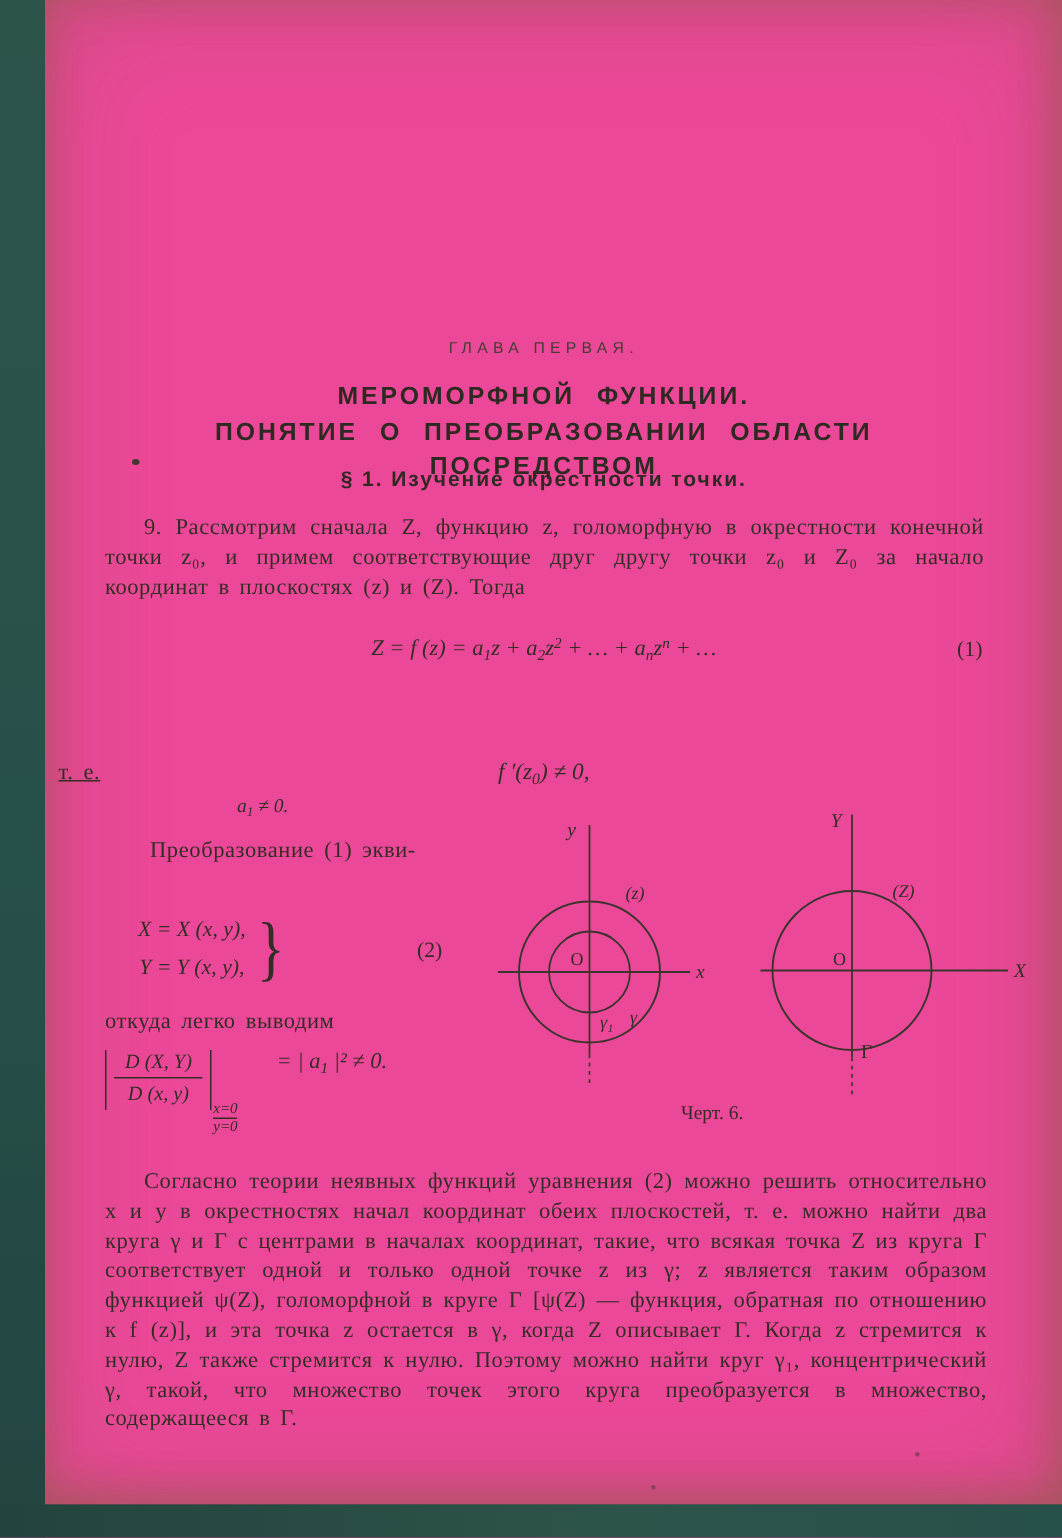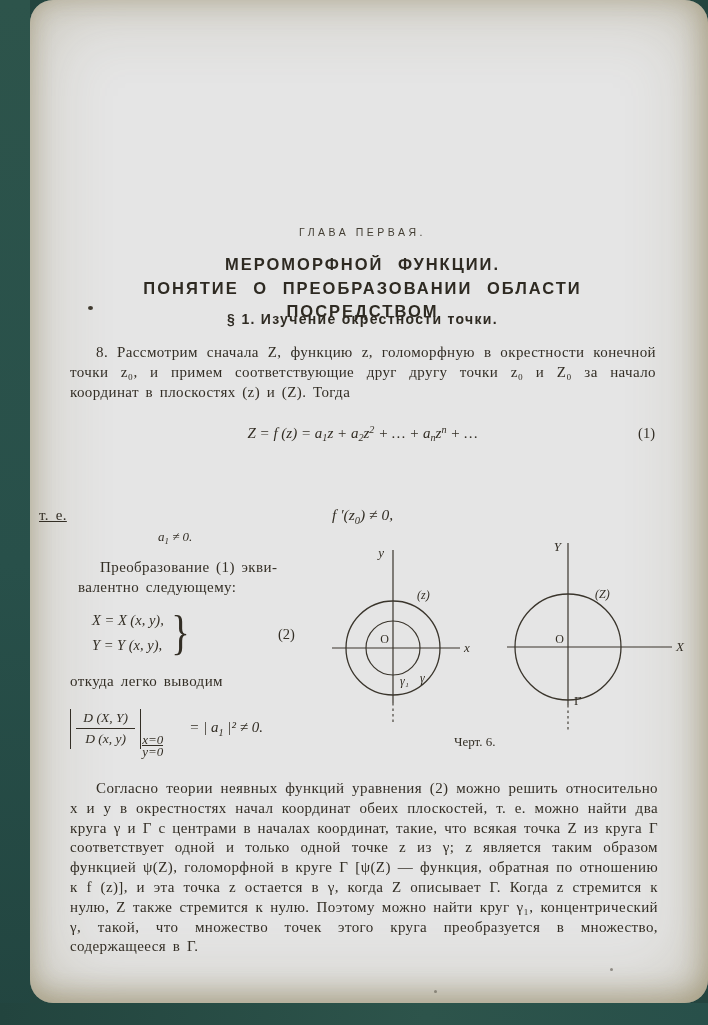--- a/index.html
+++ b/index.html
@@ -13,23 +13,22 @@
   .strip-left {
     position:absolute; left:0; top:0; width:30px; height:1025px;
     background:linear-gradient(180deg,#2d544b 0%, #28504a 55%, #224540 100%);
   }
   .strip-bottom {
     position:absolute; left:0; top:1003px; width:708px; height:22px;
     background:linear-gradient(90deg,#22443e,#2d544b 60%, #28504a);
   }
   .page {
     position:absolute; left:30px; top:0; width:678px; height:1003px;
-    background:#e5e5e5;
+    background:#ec4899;
     box-shadow: inset 0 0 80px rgba(110,95,45,.30), inset -8px 0 30px rgba(120,100,50,.22), inset 0 -10px 25px rgba(110,95,45,.25);
-    border-radius: 23px;
   }
   .abs { position:absolute; }
   .chapter {
     font-family:"Liberation Sans", sans-serif;
     font-size:10.5px; letter-spacing:3.5px; color:#433e33; text-align:center;
   }
   .title {
     font-family:"Liberation Sans", sans-serif; font-weight:bold;
     font-size:16.5px; letter-spacing:2px; word-spacing:8px;
     line-height:23.5px; color:#2e2a22; text-align:center;
@@ -46,27 +45,27 @@
   .math { font-style:italic; }
   sub, sup { font-size:68%; font-style:inherit; }
   sub { vertical-align:-0.35em; }
   sup { vertical-align:0.45em; }
   .eq-row { position:relative; width:585px; text-align:center; font-size:15px; }
   .eq-num { position:absolute; right:0; top:1px; font-style:normal; font-size:14.5px; }
   .system { display:flex; align-items:center; }
   .sys-lines { font-style:italic; font-size:14.5px; line-height:25px; }
   .sys-brace { font-size:48px; font-weight:300; margin-left:5px; color:#332e25;
     font-family:"Liberation Serif", serif; line-height:48px; transform:scaleX(.8); }
-  .jac { display:flex; align-items:center; }
+  .jac { display:flex; }
   .jac .bar { width:1.3px; height:40px; background:#332e25; }
   .frac { display:inline-flex; flex-direction:column; align-items:center;
     font-style:italic; font-size:13.5px; margin:0 5px; }
   .frac .num { padding:0 7px 2px; border-bottom:1.2px solid #332e25; }
   .frac .den { padding-top:2px; }
-  .substack { display:flex; flex-direction:column; font-size:13px; font-style:italic;
+  .substack { display:flex; flex-direction:column; font-size:10px; font-style:italic;
     line-height:11px; margin-top:34px; margin-left:1px; }
   .substack span:first-child { border-bottom:0.8px solid #332e25; }
   .jac-rhs { font-style:italic; font-size:15px; margin-left:26px; }
   svg text { font-family:"Liberation Serif", serif; fill:#332e25; }
   .fig-caption { font-size:13px; color:#332e25; }
   .speck { border-radius:50%; background:#3f3a2f; }
 </style>
 </head>
 <body>
 
@@ -74,44 +73,43 @@
 
   <div class="abs chapter" style="left:40px; top:226px; width:585px;">ГЛАВА ПЕРВАЯ.</div>
 
   <div class="abs title" style="left:40px; top:253px; width:585px;">
     <div>МЕРОМОРФНОЙ ФУНКЦИИ.</div>
     <div>ПОНЯТИЕ О ПРЕОБРАЗОВАНИИ ОБЛАСТИ ПОСРЕДСТВОМ</div>
   </div>
 
   <div class="abs section" style="left:40px; top:311px; width:585px;">§ 1. Изучение окрестности точки.</div>
 
-  <div class="abs para indent" style="left:40px; top:343px; width:586px;">8. Рассмотрим сначала Z, функцию z, голоморфную в окрестности конечной точки z₀, и примем соответствующие друг другу точки z₀ и Z₀ за начало координат в плоскостях (z) и (Z). Тогда</div>
+  <div class="abs para indent" style="left:40px; top:343px; width:586px;">9. Рассмотрим сначала Z, функцию z, голоморфную в окрестности конечной точки z₀, и примем соответствующие друг другу точки z₀ и Z₀ за начало координат в плоскостях (z) и (Z). Тогда</div>
 
   <div class="abs eq-row math" style="left:40px; top:424px;">
     <span>Z = f (z) = a</span><sub>1</sub><span>z + a</span><sub>2</sub><span>z</span><sup>2</sup><span> + … + a</span><sub>n</sub><span>z</span><sup>n</sup><span> + …</span>
     <span class="eq-num">(1)</span>
   </div>
 
 
   <div class="abs eq-row math" style="left:40px; top:487px; font-size:15.5px;">
     <span>f ′(z</span><sub>0</sub><span>) ≠ 0,</span>
   </div>
 
   <div class="abs para" style="left:9px; top:506px;text-decoration:underline;">т. е.</div>
 
   <div class="abs math" style="left:128px; top:529px; font-size:13px;">
     <span>a</span><sub>1</sub><span> ≠ 0.</span>
   </div>
 
   <div class="abs para" style="left:48px; top:558px; width:252px; text-align:left;">
     <div style="text-indent:22px;">Преобразование (1) экви-</div>
-    <div>валентно следующему:</div>
   </div>
 
-  <div class="abs system" style="left:62px; top:608px;">
+  <div class="abs system" style="left:62px; top:608px;text-align:center;">
     <div class="sys-lines">
       <div>X = X (x, y),</div>
       <div>Y = Y (x, y),</div>
     </div>
     <div class="sys-brace">}</div>
   </div>
   <div class="abs" style="left:248px; top:626px; font-size:14.5px;">(2)</div>
 
   <div class="abs para" style="left:40px; top:672px;">откуда легко выводим</div>
 

